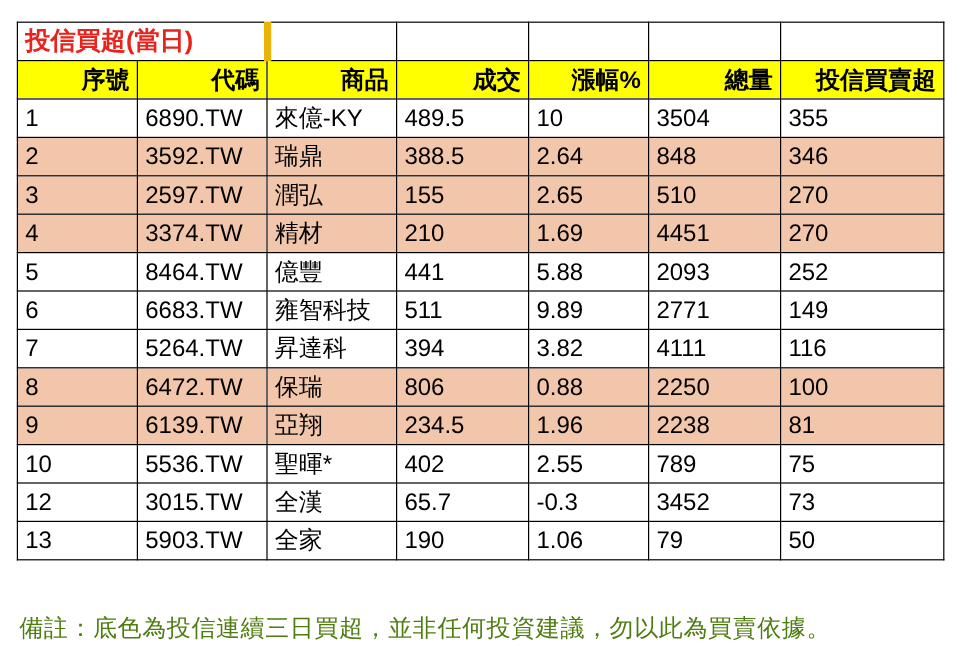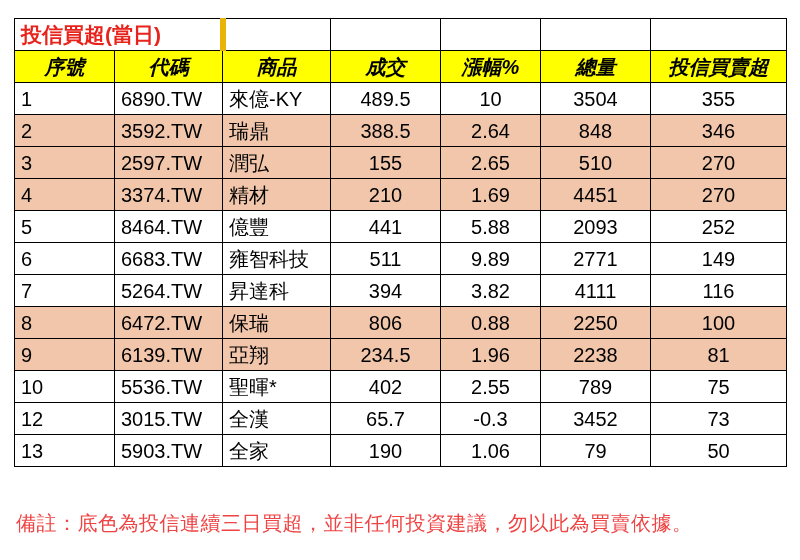--- a/index.html
+++ b/index.html
@@ -52,37 +52,36 @@
     text-align: left;
     border-right: 6px solid #eab308;
   }
   tr.title-row td.blank {
     background: #ffffff;
     border: 1px solid #000;
   }
   tr.header-row td {
     background: #ffff00;
     font-weight: bold;
-    text-align: center;
+    text-align: right;
     font-size: 20px;
-    font-style: italic;
   }
 
   tr.band-white td { background: #ffffff; }
   tr.band-peach td { background: #f2c6ab; }
 
   td.left { text-align: left; }
-  td.right { text-align: center; margin-left: 33px; }
+  td.right { text-align: left; margin-left: 33px; }
 
   .note {
     position: absolute;
     left: 16px;
     top: 510px;
     font-size: 20px;
-    color: #ef4444;
+    color: #4d7c0f;
     letter-spacing: 0.5px;
     white-space: nowrap;
   }
 </style>
 </head>
 <body>
 
 <div id="page">
 
   <div class="table-wrap">

